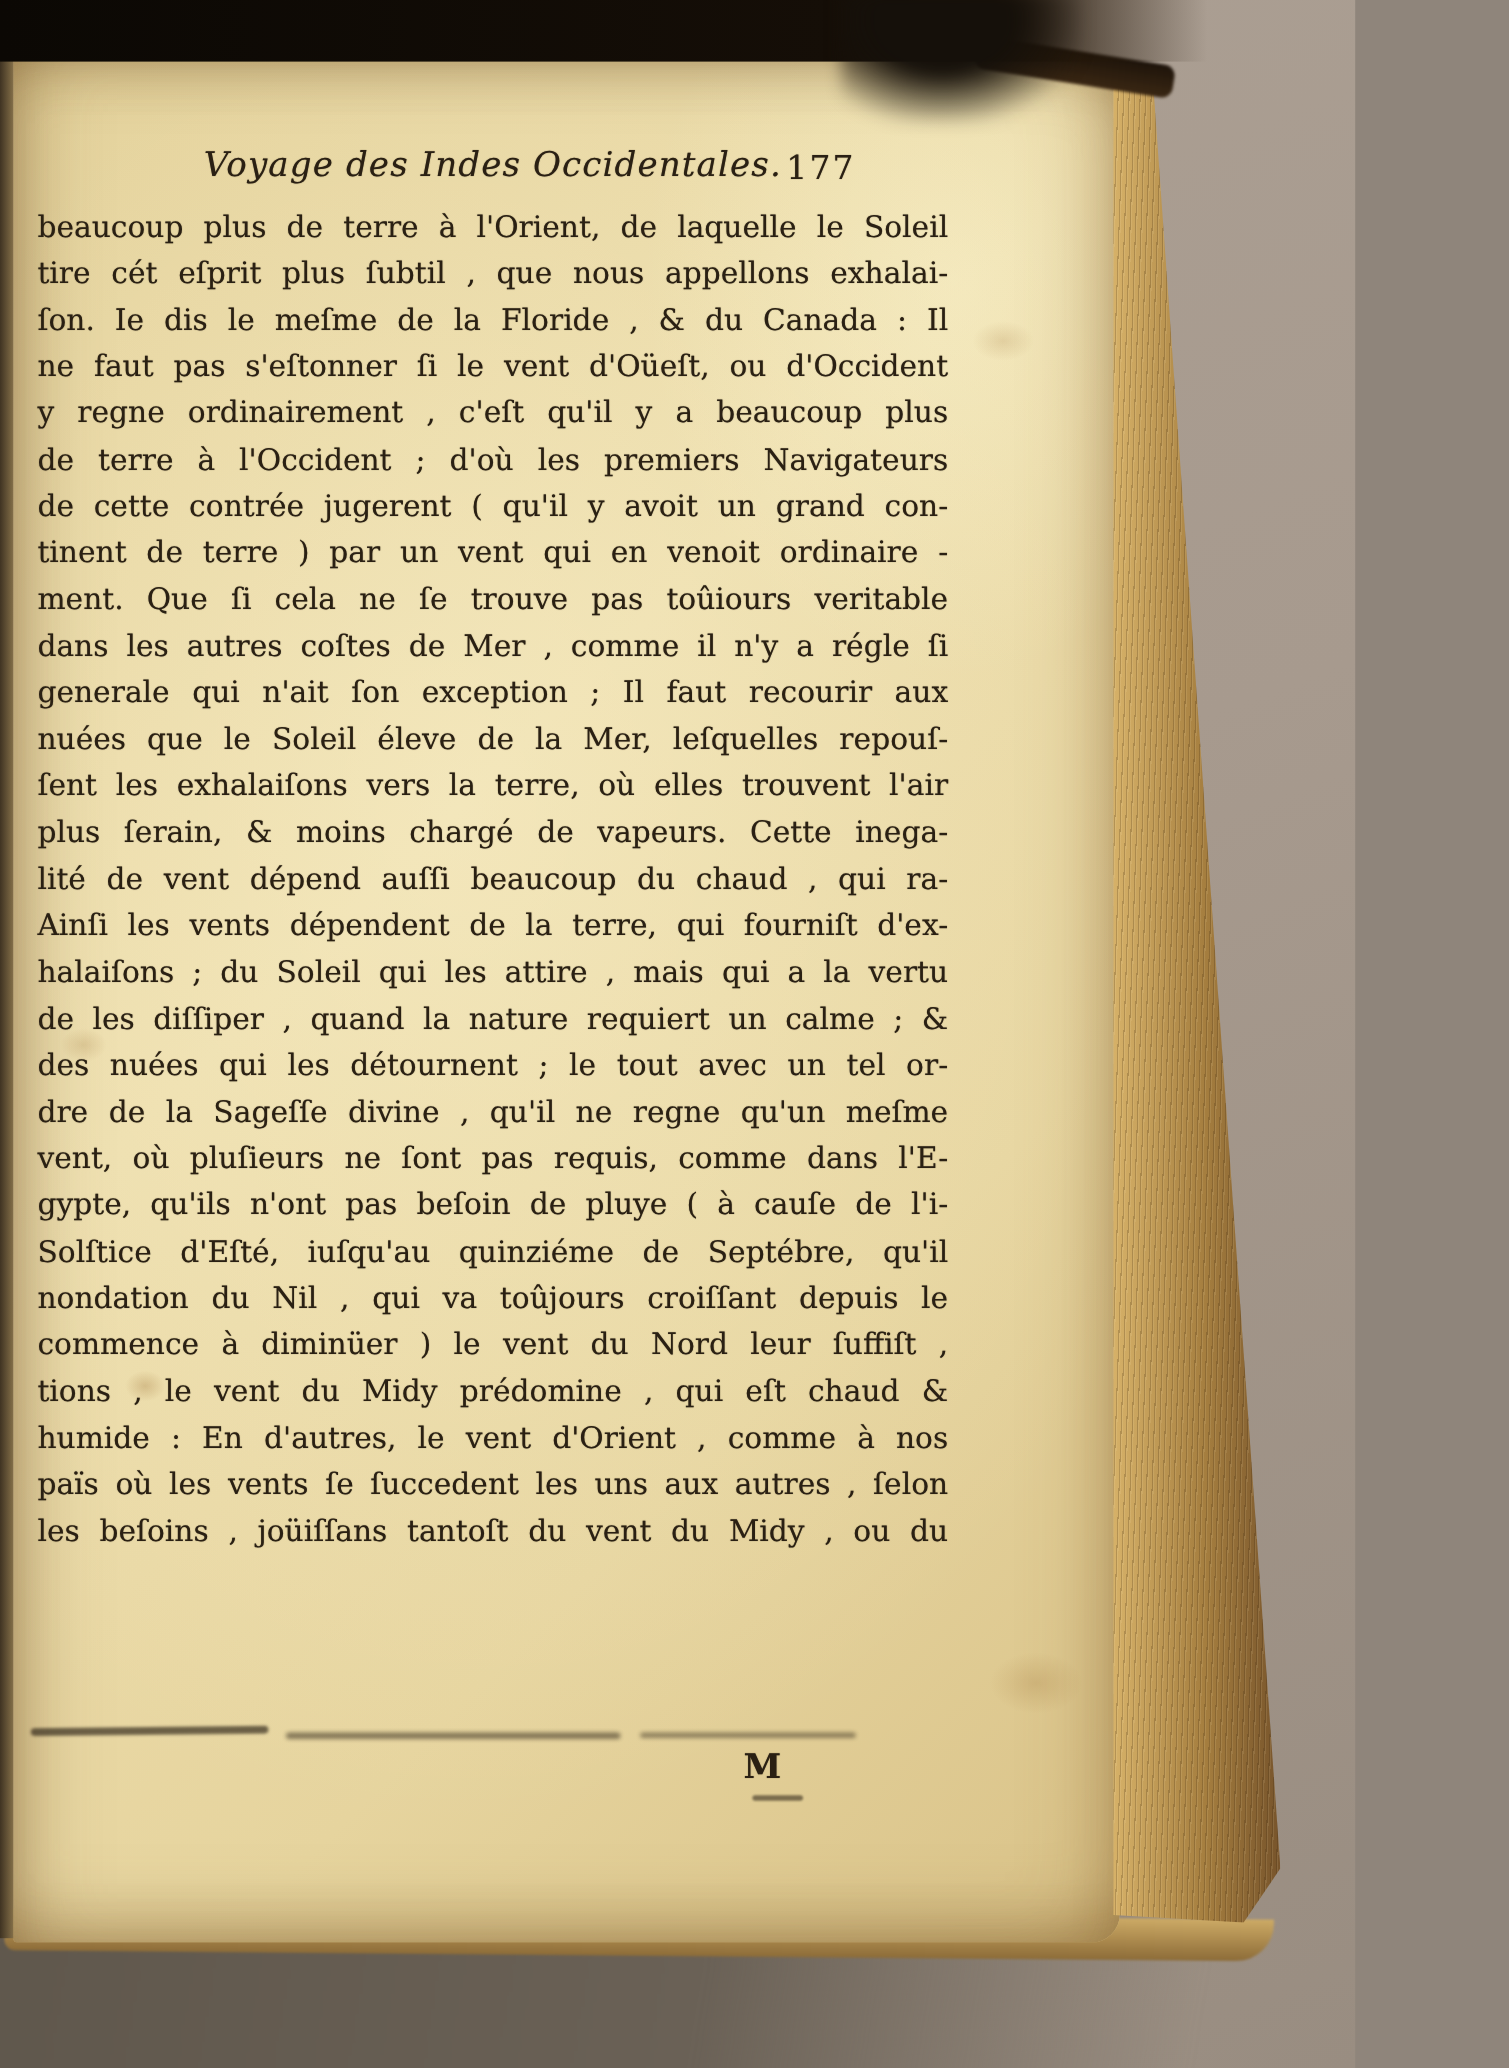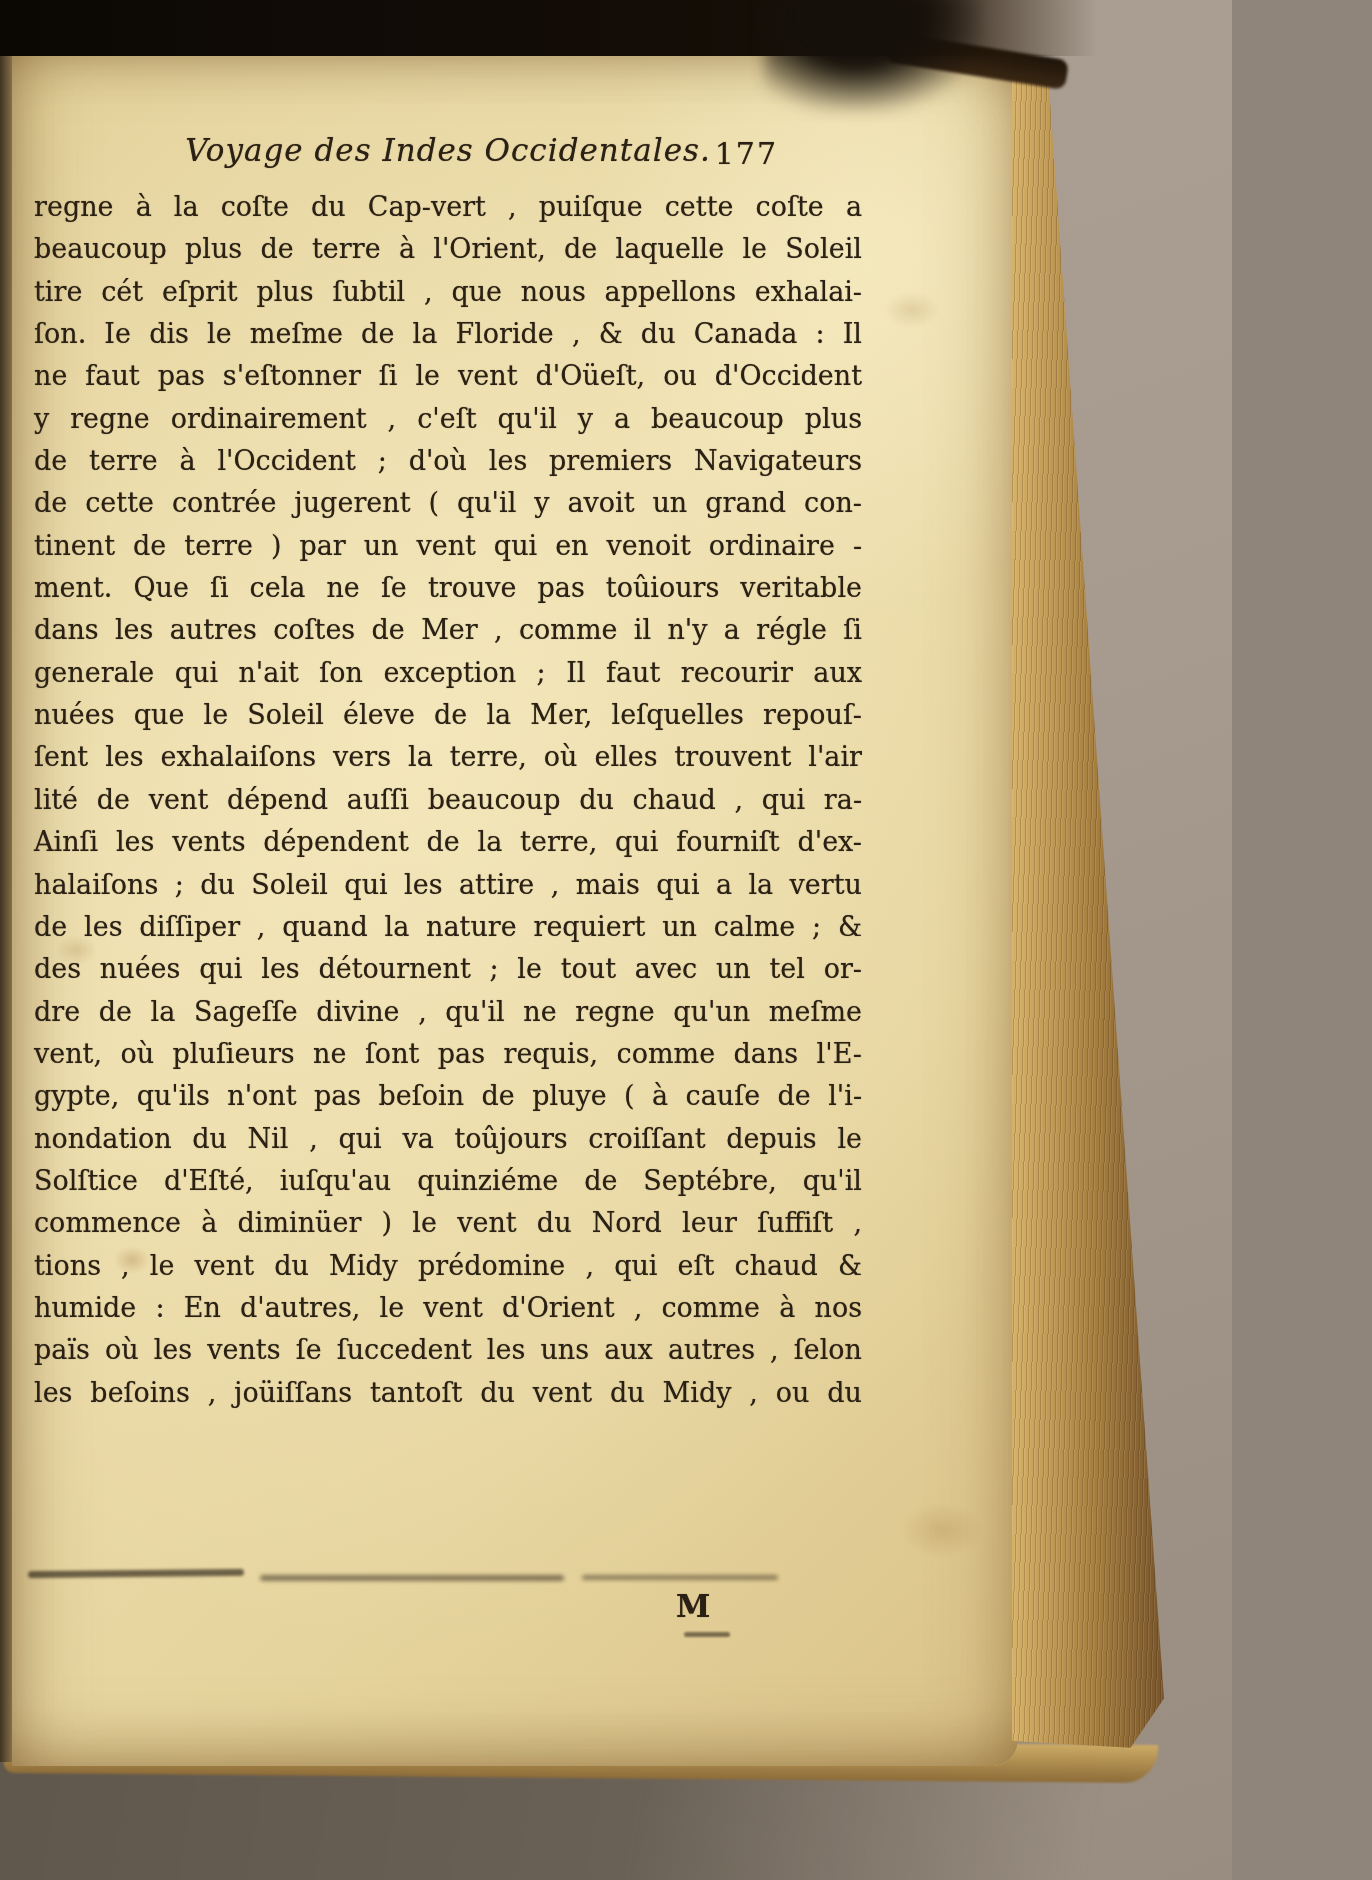--- a/index.html
+++ b/index.html
@@ -104,44 +104,44 @@
   <div class="top-band"></div>
   <div class="top-blob"></div>
 
   <div class="print">
     <div class="header">
       <div class="running-title">Voyage des Indes Occidentales.</div>
       <div class="page-number">177</div>
     </div>
 
     <div class="lines">
-        <div class="line">regne à la coſte du Cap-vert , puiſque cette coſte a</div>
         <div class="line">beaucoup plus de terre à l'Orient, de laquelle le Soleil</div>
         <div class="line">tire cét eſprit plus ſubtil , que nous appellons exhalai-</div>
         <div class="line">ſon.  Ie dis le meſme de la Floride , &amp; du Canada : Il</div>
         <div class="line">ne faut pas s'eſtonner ſi le vent d'Oüeſt, ou d'Occident</div>
         <div class="line">y regne ordinairement , c'eſt qu'il y a beaucoup plus</div>
         <div class="line">de terre à l'Occident ; d'où les premiers Navigateurs</div>
         <div class="line">de cette contrée jugerent ( qu'il y avoit un grand con-</div>
         <div class="line">tinent de terre ) par un vent qui en venoit ordinaire -</div>
         <div class="line">ment.  Que ſi cela ne ſe trouve pas toûiours veritable</div>
         <div class="line">dans les autres coſtes de Mer , comme il n'y a régle ſi</div>
         <div class="line">generale qui n'ait ſon exception ; Il faut recourir aux</div>
         <div class="line">nuées que le Soleil éleve de la Mer, leſquelles repouſ-</div>
         <div class="line">ſent les exhalaiſons vers la terre, où elles trouvent l'air</div>
+        <div class="line">plus ſerain, &amp; moins chargé de vapeurs.  Cette inega-</div>
         <div class="line">lité de vent dépend auſſi beaucoup du chaud , qui ra-</div>
         <div class="line">Ainſi les vents dépendent de la terre, qui fourniſt d'ex-</div>
         <div class="line">halaiſons ; du Soleil qui les attire , mais qui a la vertu</div>
         <div class="line">de les diſſiper , quand la nature requiert un calme ; &amp;</div>
         <div class="line">des nuées qui les détournent ; le tout avec un tel or-</div>
         <div class="line">dre de la Sageſſe divine , qu'il ne regne qu'un meſme</div>
         <div class="line">vent, où pluſieurs ne ſont pas requis, comme dans l'E-</div>
         <div class="line">gypte, qu'ils n'ont pas beſoin de pluye ( à cauſe de l'i-</div>
+        <div class="line">Solſtice d'Eſté, iuſqu'au quinziéme de Septébre, qu'il</div>
         <div class="line">nondation du Nil , qui va toûjours croiſſant depuis le</div>
-        <div class="line">Solſtice d'Eſté, iuſqu'au quinziéme de Septébre, qu'il</div>
         <div class="line">commence à diminüer ) le vent du Nord leur ſuffiſt ,</div>
         <div class="line">tions , le vent du Midy prédomine , qui eſt chaud &amp;</div>
         <div class="line">humide : En d'autres, le vent d'Orient , comme à nos</div>
         <div class="line">païs où les vents ſe ſuccedent les uns aux autres , ſelon</div>
         <div class="line">les beſoins , joüiſſans tantoſt du vent du Midy , ou du</div>
       </div>
 
     <div class="signature">M</div>
 
     <div class="smudge a"></div>

